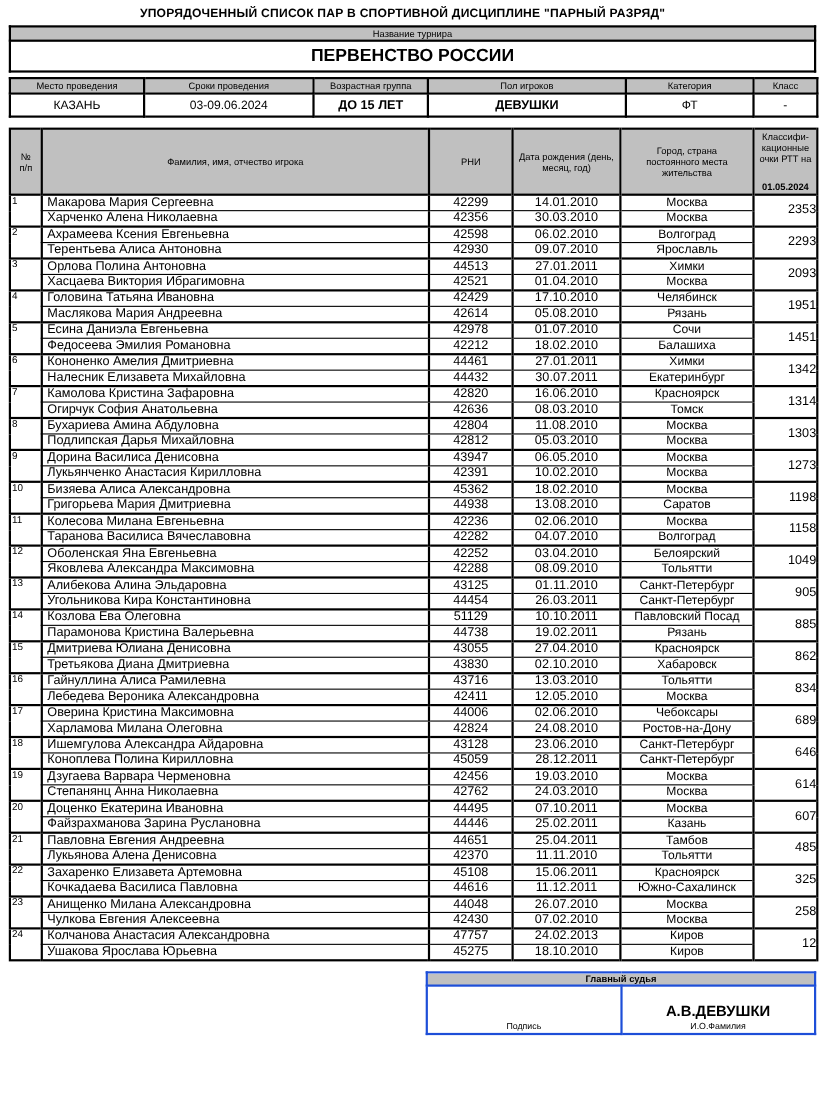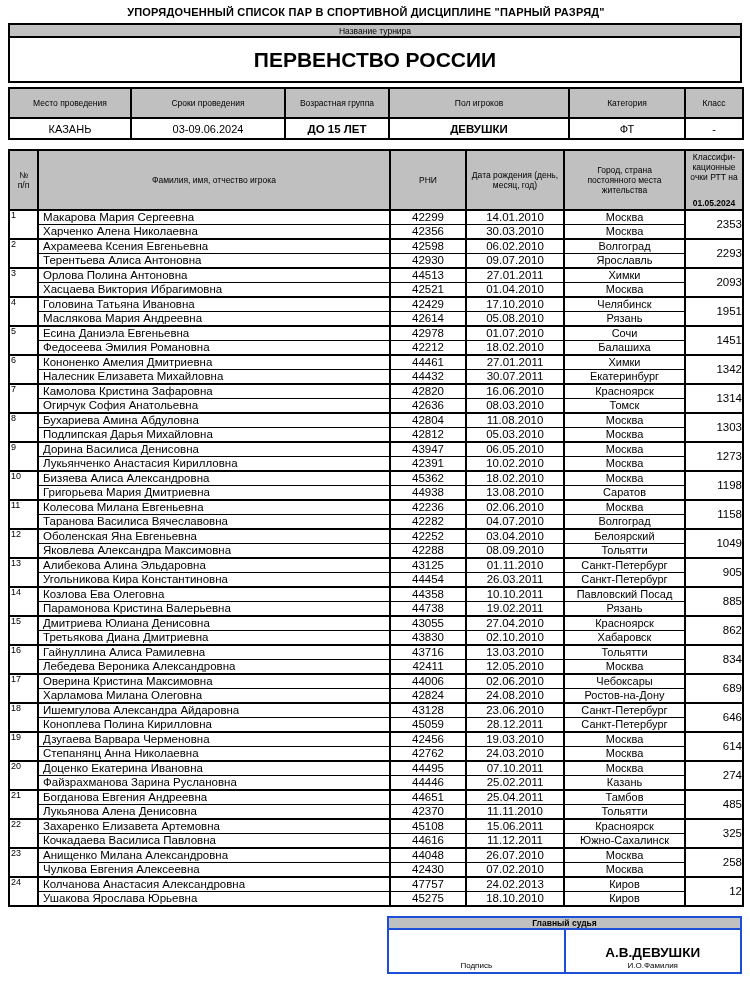--- a/index.html
+++ b/index.html
@@ -20,26 +20,26 @@
     margin-bottom: 5px;
   }
 
   table { border-collapse: collapse; }
 
   
   .tname-box { width: 734px; border: 2px solid #000; }
   .tname-box td { border: 2px solid #000; text-align: center; }
   .gray { background: var(--gray, #c0c0c0); }
   .tname-label { font-size: 8.5px; height: 13px; }
-  .tname-value { font-size: 21px; font-weight: bold; height: 45px; }
+  .tname-value { font-size: 16px; font-weight: bold; height: 28px; }
 
   
   .info-box { width: 734px; border: 2px solid #000; margin-top: 4px; table-layout: fixed; }
   .info-box td { border: 2px solid #000; text-align: center; overflow: hidden; }
-  .info-box td.ihead { font-size: 8.5px; height: 30px; margin-top: 12px; }
+  .info-box td.ihead { font-size: 8.5px; height: 14px; margin-top: 12px; }
   .info-box td.ival  { font-size: 11px; height: 21px; }
   .info-box tr:nth-child(2) td:nth-child(3),
   .info-box tr:nth-child(2) td:nth-child(4) { font-weight: bold; font-size: 11.5px; }
   .info-box col.c1 { width: 122px; } .info-box col.c2 { width: 154px; }
   .info-box col.c3 { width: 104px; } .info-box col.c4 { width: 180px; }
   .info-box col.c5 { width: 116px; } .info-box col.c6 { width: 58px; }
 
   
   .main-table { width: 734px; border: 2px solid #000; margin-top: 9px; table-layout: fixed; }
   .main-table th, .main-table td { border: 1px solid #000; border-left-width: 2px; border-right-width: 2px; overflow: hidden; }
@@ -344,21 +344,21 @@
           <td class="name-cell">Угольникова Кира Константиновна</td>
           <td class="rni-cell">44454</td>
           <td class="dob-cell">26.03.2011</td>
           <td class="city-cell">Санкт-Петербург</td>
         </tr>
       </tbody>
       <tbody class="pair-group">
         <tr>
           <td class="num-cell" rowspan="2">14</td>
           <td class="name-cell">Козлова Ева Олеговна</td>
-          <td class="rni-cell">44358</td>
+          <td class="rni-cell">51129</td>
           <td class="dob-cell">10.10.2011</td>
           <td class="city-cell">Павловский Посад</td>
           <td class="points-cell" rowspan="2">885</td>
         </tr>
         <tr>
           <td class="name-cell">Парамонова Кристина Валерьевна</td>
           <td class="rni-cell">44738</td>
           <td class="dob-cell">19.02.2011</td>
           <td class="city-cell">Рязань</td>
         </tr>
@@ -443,33 +443,33 @@
           <td class="city-cell">Москва</td>
         </tr>
       </tbody>
       <tbody class="pair-group">
         <tr>
           <td class="num-cell" rowspan="2">20</td>
           <td class="name-cell">Доценко Екатерина Ивановна</td>
           <td class="rni-cell">44495</td>
           <td class="dob-cell">07.10.2011</td>
           <td class="city-cell">Москва</td>
-          <td class="points-cell" rowspan="2">274</td>
+          <td class="points-cell" rowspan="2">607</td>
         </tr>
         <tr>
           <td class="name-cell">Файзрахманова Зарина Руслановна</td>
           <td class="rni-cell">44446</td>
           <td class="dob-cell">25.02.2011</td>
           <td class="city-cell">Казань</td>
         </tr>
       </tbody>
       <tbody class="pair-group">
         <tr>
           <td class="num-cell" rowspan="2">21</td>
-          <td class="name-cell">Богданова Евгения Андреевна</td>
+          <td class="name-cell">Павловна Евгения Андреевна</td>
           <td class="rni-cell">44651</td>
           <td class="dob-cell">25.04.2011</td>
           <td class="city-cell">Тамбов</td>
           <td class="points-cell" rowspan="2">485</td>
         </tr>
         <tr>
           <td class="name-cell">Лукьянова Алена Денисовна</td>
           <td class="rni-cell">42370</td>
           <td class="dob-cell">11.11.2010</td>
           <td class="city-cell">Тольятти</td>

